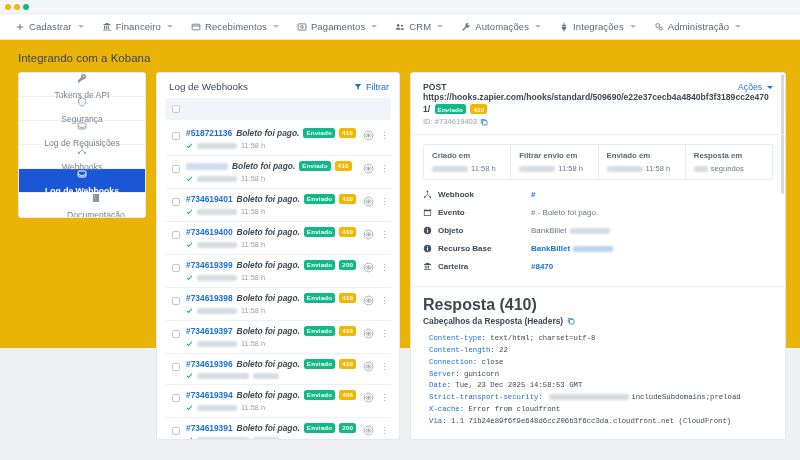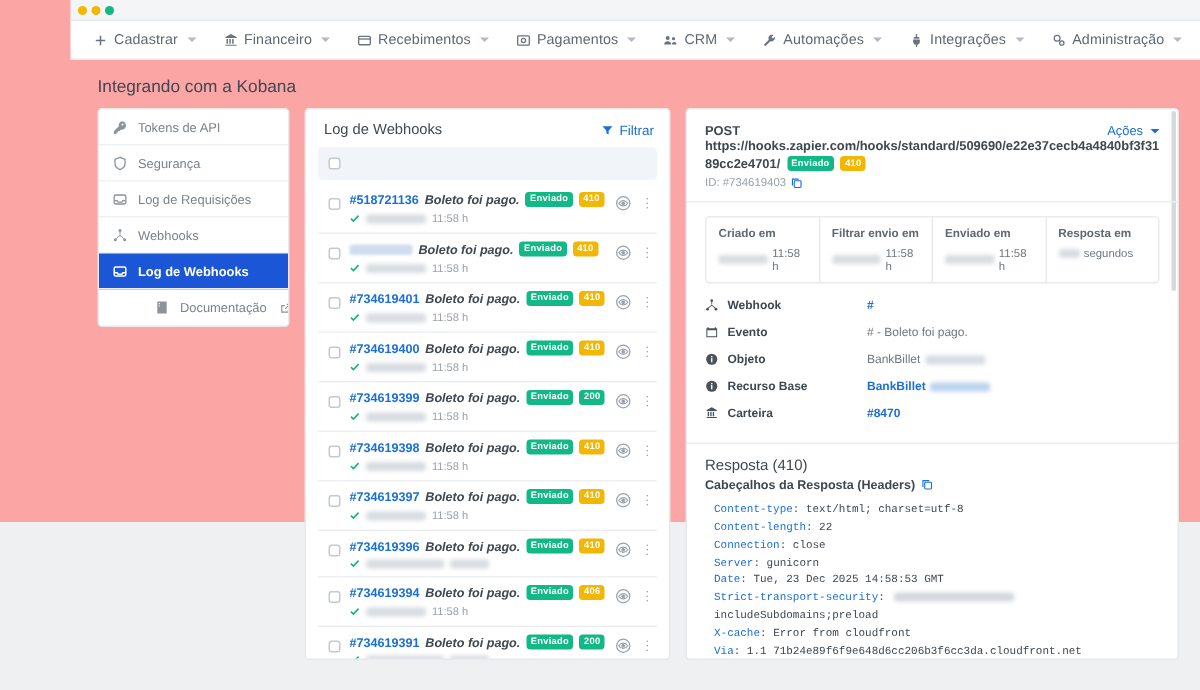--- a/index.html
+++ b/index.html
@@ -5,21 +5,21 @@
 <style>
   * { box-sizing: border-box; }
   html, body {
     margin: 0; padding: 0;
     width: 800px; height: 460px;
     overflow: hidden;
     background: #eef0f2;
     font-family: "Liberation Sans", "DejaVu Sans", sans-serif;
     -webkit-font-smoothing: antialiased;
   }
-  .app { width: 800px; height: 348px; position: relative; background: #fca5a5; padding-left: 47px; }
+  .app { width: 800px; height: 348px; position: relative; background: #eab308; }
 
   
   .chrome {
     height: 14px; background: #f4f5f6; display: flex; align-items: center;
     padding-left: 5px; gap: 3px; border-bottom: 1px solid #e9eaec;
   }
   .dot { width: 6px; height: 6px; border-radius: 50%; display: block; }
 
   
   .topnav {
@@ -48,21 +48,21 @@
   .main { display: flex; padding: 0 14px 0 18px; gap: 10px; align-items: flex-start; }
 
   
   .sidebar {
     width: 128px; flex: none; background: #fff; border: 1px solid #e6e8eb;
     border-radius: 3px; overflow: hidden;
   }
   .sb-item {
     display: flex; align-items: center; gap: 7px;
     padding: 0 9px; height: 24px; font-size: 8.6px; color: #7a828b;
-    border-bottom: 1px solid #eff1f3; white-space: nowrap;
+    border-bottom: 1px solid #eff1f3; white-space: nowrap; flex-direction: column;
   }
   .sb-item:last-child { border-bottom: none; margin-left: 28px; }
   .sb-item.active { background: #1a56d6; color: #fff; font-weight: bold; }
   .sb-item.active .sbicon { color: #fff; }
   .sbicon { width: 10px; height: 10px; color: #8b939c; flex: none; }
   .sbicon svg { display: block; width: 10px; height: 10px; }
   .ext { width: 7px; height: 7px; margin-left: 2px; color: #8b939c; flex: none; }
   .ext svg { display: block; width: 7px; height: 7px; }
 
   
@@ -153,21 +153,21 @@
   .meta-key {
     width: 108px; flex: none; display: flex; align-items: center; gap: 6px;
     font-size: 8px; color: #3f4750; font-weight: bold;
   }
   .metaicon { width: 9px; height: 9px; color: #4a525a; flex: none; }
   .metaicon svg { display: block; width: 9px; height: 9px; }
   .meta-val { font-size: 8px; color: #6f7780; display: flex; align-items: center; gap: 3px; }
   .meta-val.link { color: #1a6fd6; font-weight: bold; }
 
   .resp { border-top: 1px solid #eceef0; padding: 9px 12px 0 12px; }
-  .resp-t { font-size: 10px; font-weight: normal; color: #3f4750; }
+  .resp-t { font-size: 16px; font-weight: bold; color: #3f4750; }
   .resp-s { font-size: 8.4px; font-weight: bold; color: #3f4750; margin-top: 2px;
             display: flex; align-items: center; gap: 4px; }
   .code {
     margin-top: 7px; font-family: "Liberation Mono", "DejaVu Sans Mono", monospace;
     font-size: 7.3px; line-height: 1.62; color: #3f4750; padding-left: 6px;
   }
   .code .k { color: #1a6fd6; }
   .code .blur-inline {
     display: inline-block; width: 80px; height: 6px; background: #d3d7dc;
     filter: blur(1.4px); border-radius: 2px; vertical-align: middle; margin: 0 2px;

